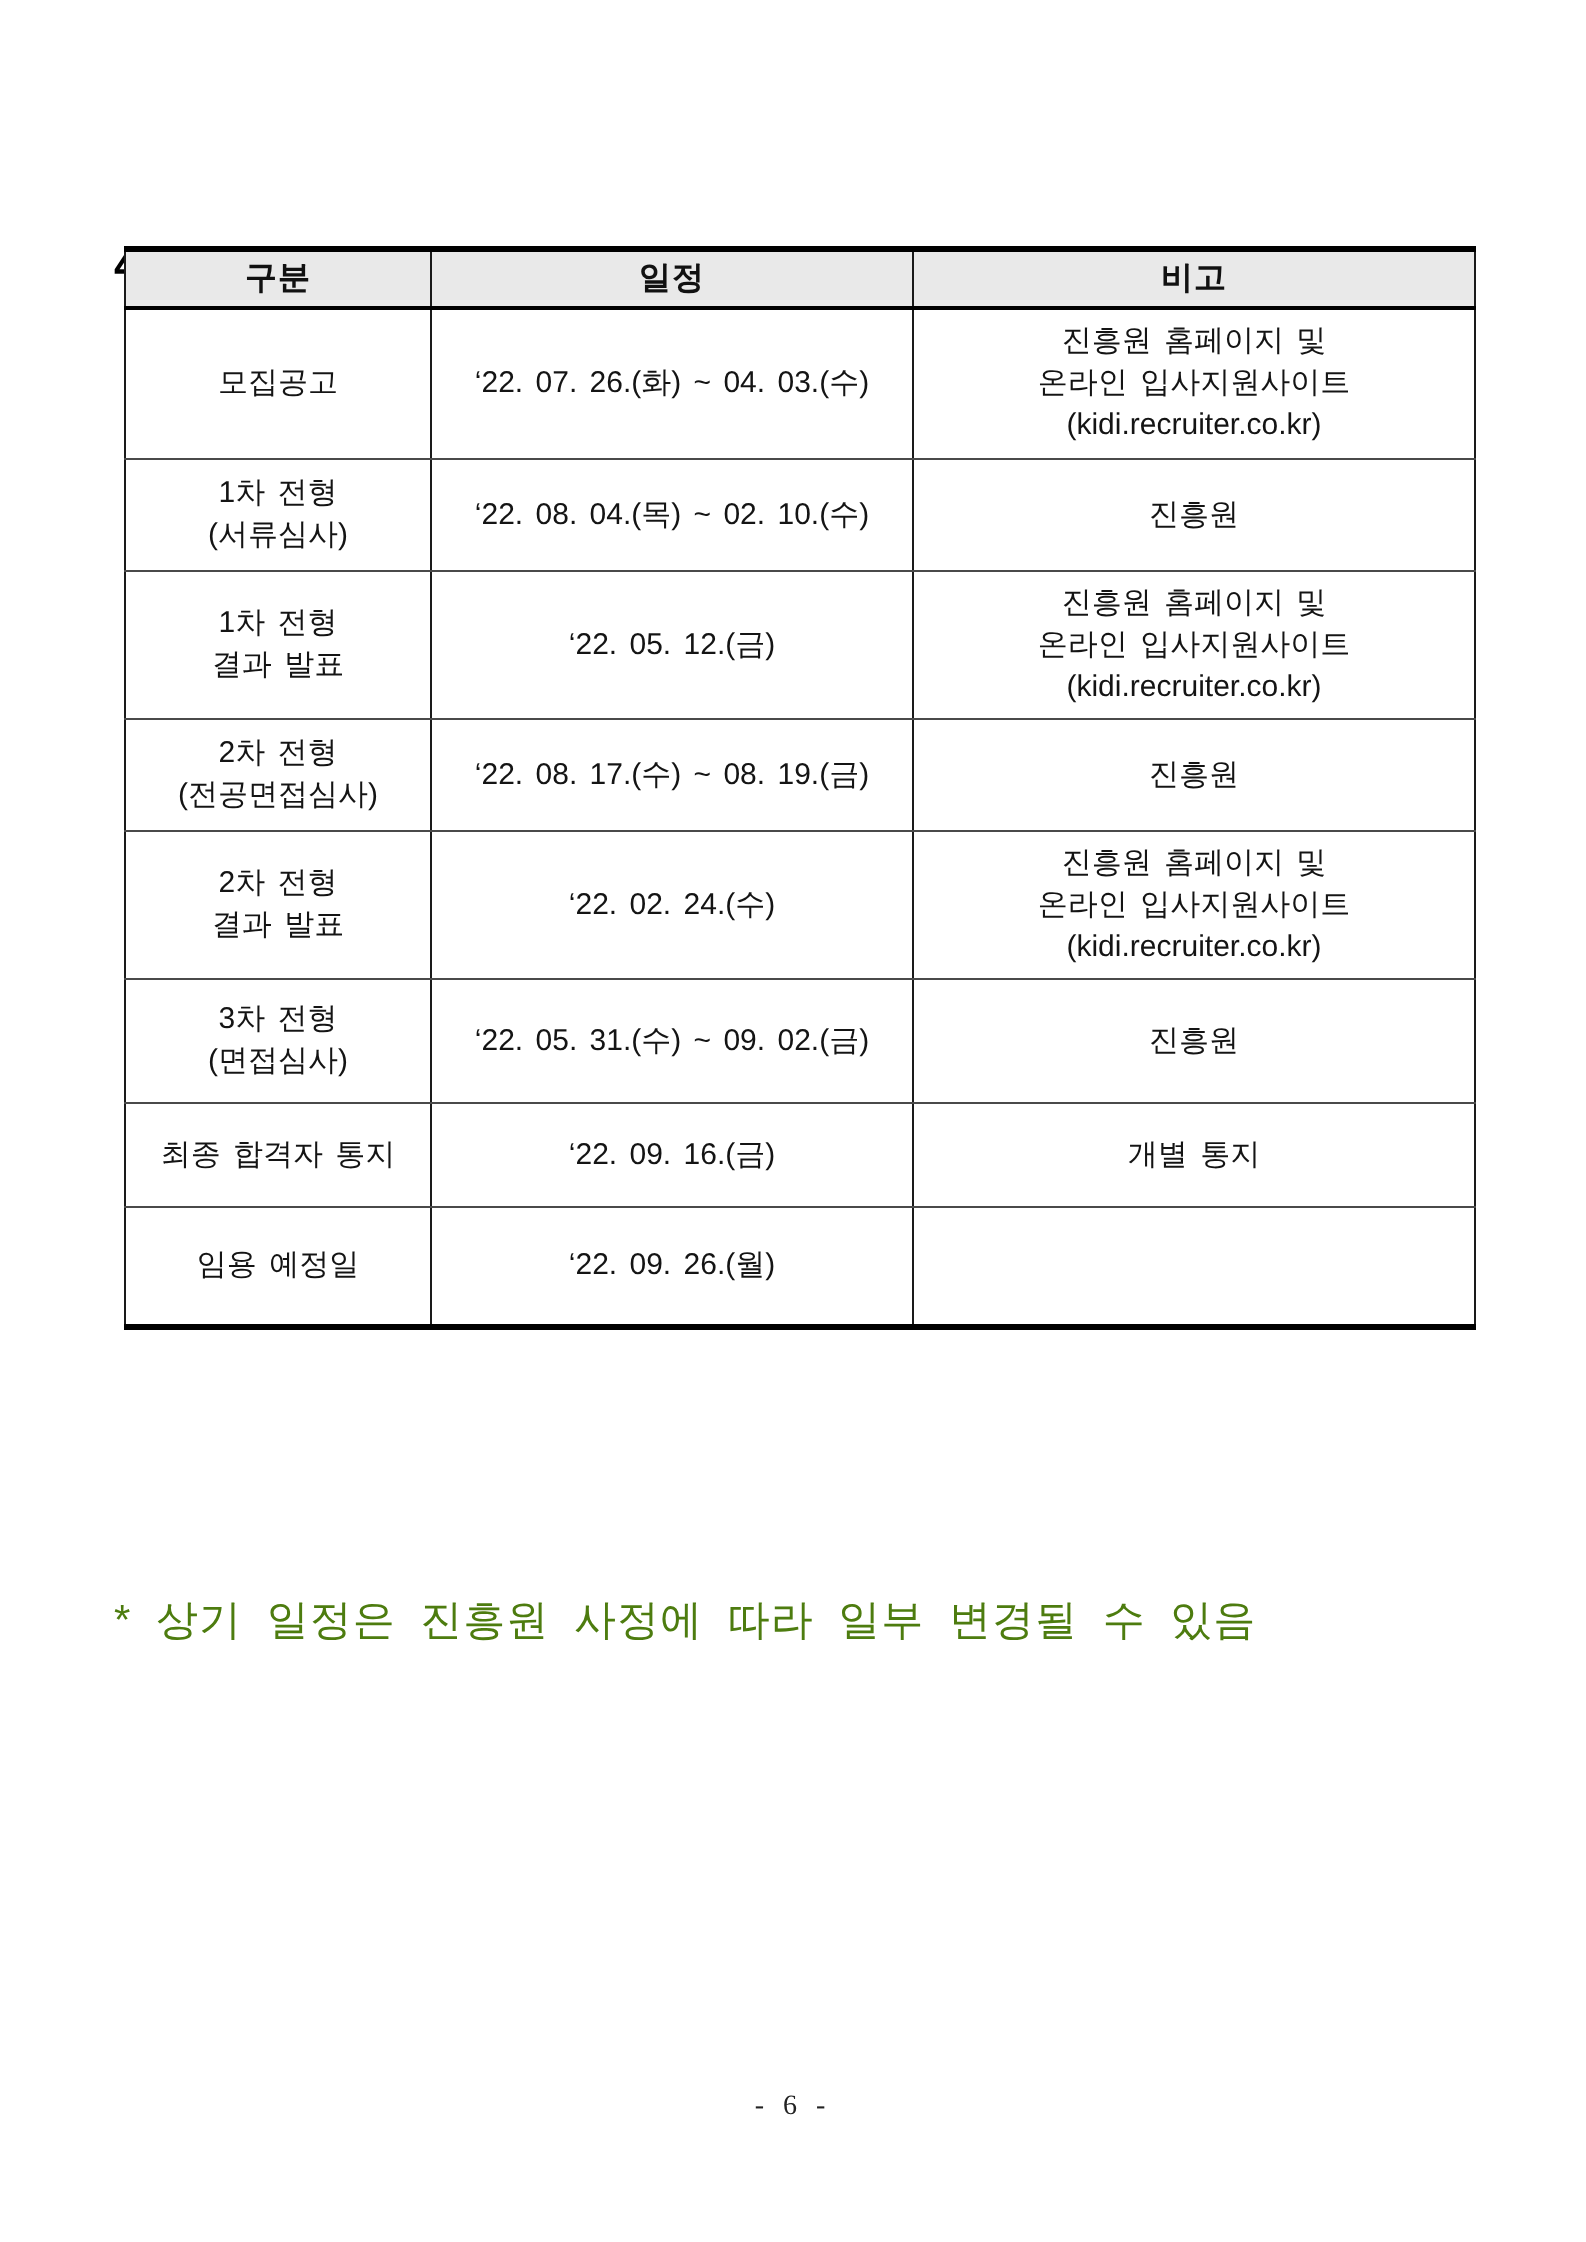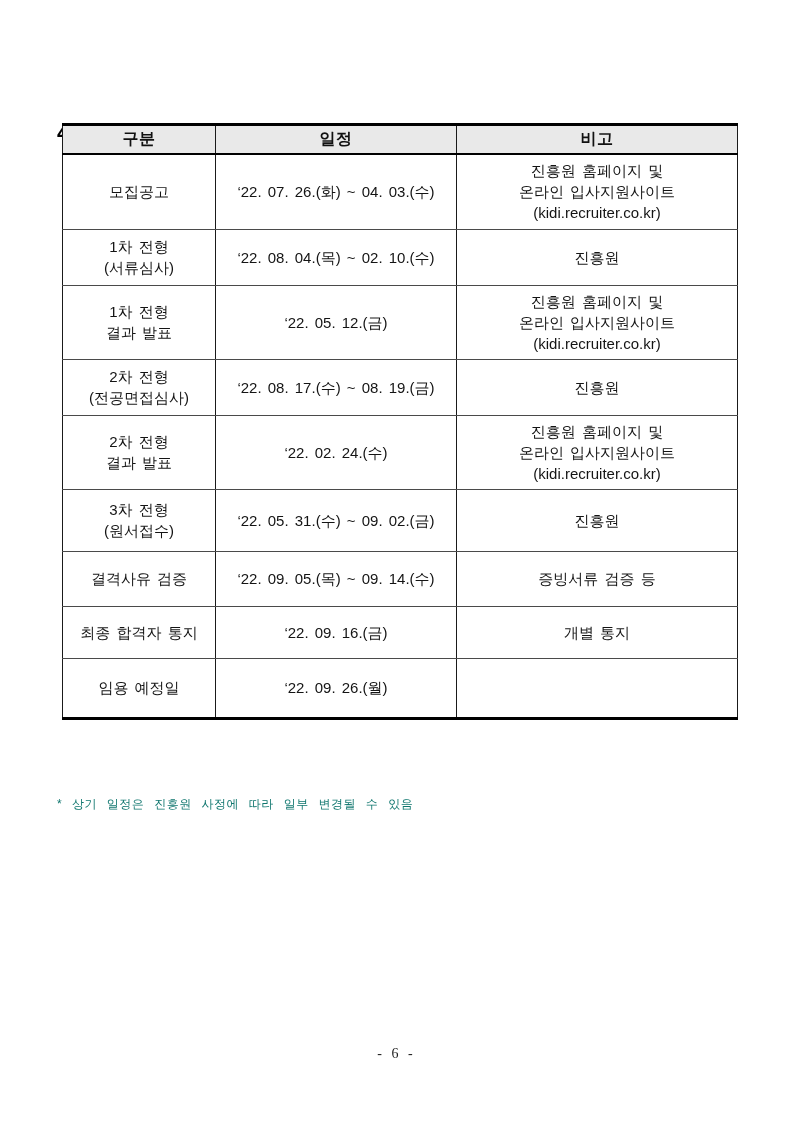--- a/index.html
+++ b/index.html
@@ -66,22 +66,22 @@
     border-left: 1px solid #1a1a1a;
     border-right: 1px solid #1a1a1a;
     padding: 2px 4px;
     word-spacing: 2px;
     color: #141414;
   }
   .footnote {
     position: absolute;
     left: 57px;
     top: 796px;
-    font-size: 12px;
-    color: #0f766e;
+    font-size: 21px;
+    color: #4d7c0f;
     word-spacing: 6px;
     letter-spacing: 0.5px;
   }
   .page-number {
     position: absolute;
     left: 0;
     top: 1046px;
     width: 793px;
     text-align: center;
     font-size: 14px;
@@ -141,28 +141,23 @@
       <tr style="height:74px">
         <td>2차 전형
 결과 발표</td>
         <td>‘22. 02. 24.(수)</td>
         <td>진흥원 홈페이지 및
 온라인 입사지원사이트
 (kidi.recruiter.co.kr)</td>
       </tr>
       <tr style="height:62px">
         <td>3차 전형
-(원서접수)</td>
+(면접심사)</td>
         <td>‘22. 05. 31.(수) ~ 09. 02.(금)</td>
         <td>진흥원</td>
-      </tr>
-      <tr style="height:55px">
-        <td>결격사유 검증</td>
-        <td>‘22. 09. 05.(목) ~ 09. 14.(수)</td>
-        <td>증빙서류 검증 등</td>
       </tr>
       <tr style="height:52px">
         <td>최종 합격자 통지</td>
         <td>‘22. 09. 16.(금)</td>
         <td>개별 통지</td>
       </tr>
       <tr style="height:60px">
         <td>임용 예정일</td>
         <td>‘22. 09. 26.(월)</td>
         <td></td>

